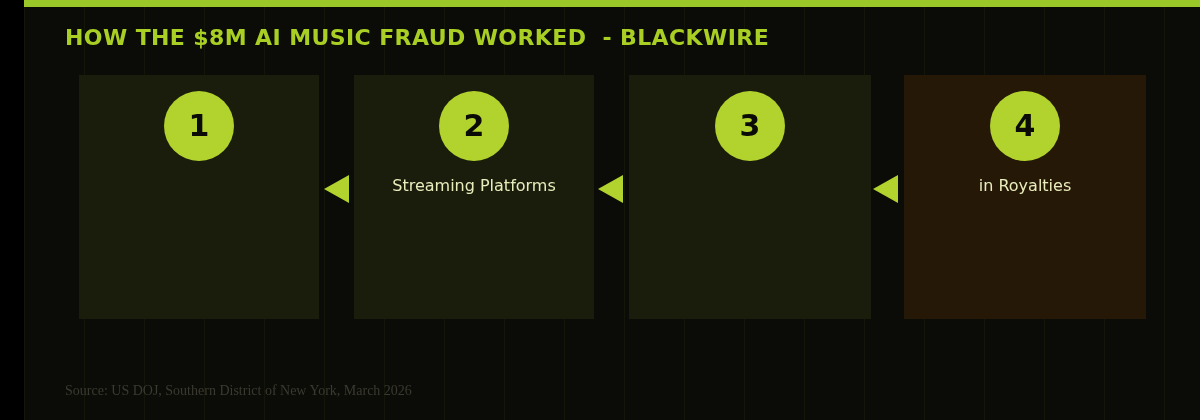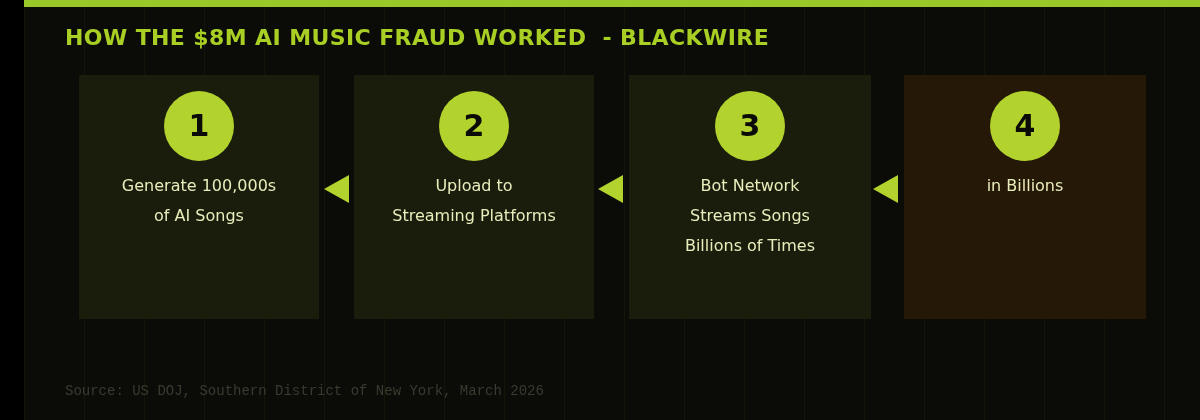--- a/index.html
+++ b/index.html
@@ -129,67 +129,57 @@
   .connector.conn-1 { left: 300px; }
   .connector.conn-2 { left: 574px; }
   .connector.conn-3 { left: 849px; }
 
   .source-note {
     position: absolute;
     left: 41px;
     top: 383px;
     z-index: 5;
     margin: 0;
-    font-family: Liberation Mono, monospace;
+    font-family: Liberation Serif, serif;
     font-size: 14px;
     color: #3b3a30;
   }
 </style>
 </head>
 <body>
 
 <div class="infographic">
 
   <div class="grid-overlay"></div>
 
   <div class="accent-bar"></div>
 
   <h1 class="headline">HOW THE $8M AI MUSIC FRAUD WORKED  - BLACKWIRE</h1>
 
   <div class="steps-row">
 
     <div class="step-card card-1">
       <div class="step-badge">1</div>
-      <div class="step-text">
-        <span class="line">Generate 100,000s</span>
-        <span class="line">of AI Songs</span>
-      </div>
     </div>
 
     <div class="step-card card-2">
       <div class="step-badge">2</div>
       <div class="step-text">
-        <span class="line">Upload to</span>
         <span class="line">Streaming Platforms</span>
       </div>
     </div>
 
     <div class="step-card card-3">
       <div class="step-badge">3</div>
-      <div class="step-text">
-        <span class="line">Bot Network</span>
-        <span class="line">Streams Songs</span>
-        <span class="line">Billions of Times</span>
-      </div>
     </div>
 
     <div class="step-card card-4">
       <div class="step-badge">4</div>
       <div class="step-text">
-        <span class="line">in Billions</span>
+        <span class="line">in Royalties</span>
       </div>
     </div>
 
   </div>
 
   <div class="connector conn-1"></div>
   <div class="connector conn-2"></div>
   <div class="connector conn-3"></div>
 
   <p class="source-note">Source: US DOJ, Southern District of New York, March 2026</p>

